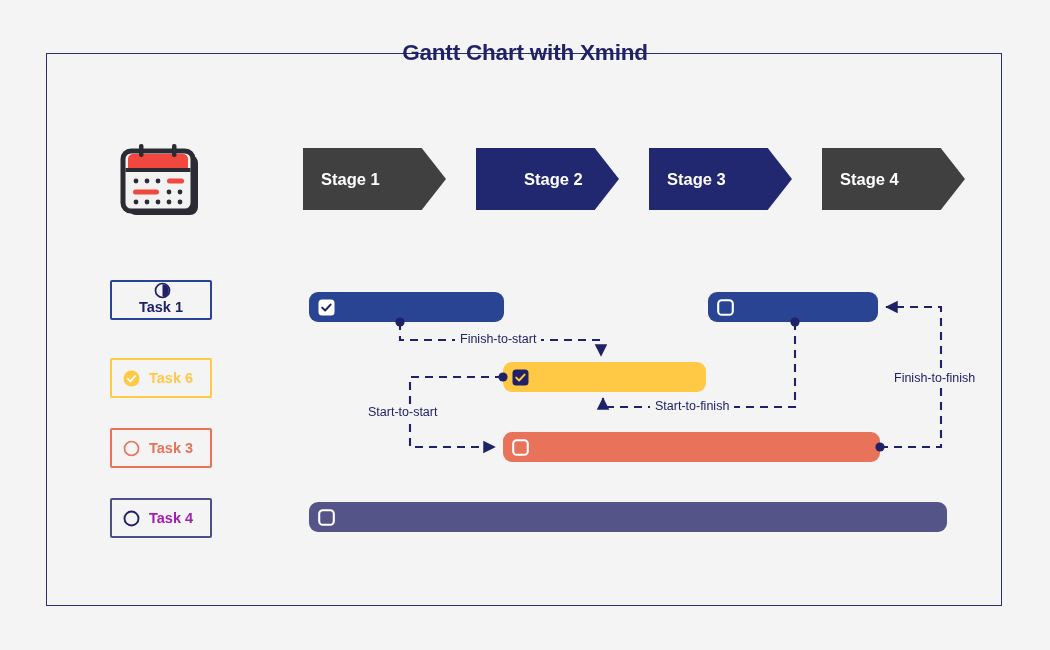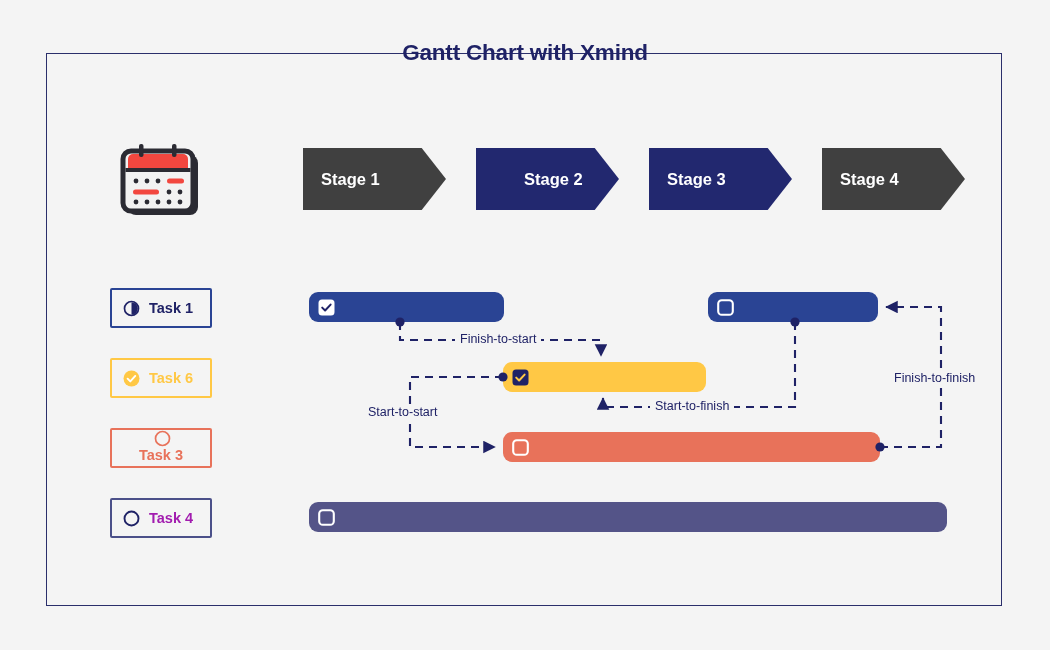--- a/index.html
+++ b/index.html
@@ -168,41 +168,41 @@
 <div class="stage" id="stage-1" style="left: 476px; width: 143px; background: rgb(34, 40, 111); padding-left: 48px;">
   <span>Stage 2</span>
 </div>
 <div class="stage" id="stage-2" style="left: 649px; width: 143px; background: rgb(34, 40, 111);">
   <span>Stage 3</span>
 </div>
 <div class="stage" id="stage-3" style="left: 822px; width: 143px; background: #404040;">
   <span>Stage 4</span>
 </div>
 
-<div class="task-chip" id="task-chip-0" style="top: 288px; border-color: rgb(42, 68, 148);">
+<div class="task-chip" id="task-chip-0" style="top: 280px; border-color: rgb(42, 68, 148); flex-direction: column;">
   <span class="chip-icon">
     <svg width="17" height="17" viewBox="0 0 17 17">
       <circle cx="8.5" cy="8.5" r="7" fill="none" stroke="#1f2266" stroke-width="1.7"></circle>
       <path d="M8.5 2.2 a6.3 6.3 0 0 1 0 12.6 z" fill="#1f2266"></path>
     </svg>
   </span>
   <span class="chip-label" style="color: rgb(31, 34, 102);">Task 1</span>
 </div>
 
 <div class="task-chip" id="task-chip-1" style="top: 358px; border-color: rgb(255, 200, 69);">
   <span class="chip-icon">
     <svg width="17" height="17" viewBox="0 0 17 17">
       <circle cx="8.5" cy="8.5" r="8" fill="#ffc845"></circle>
       <path d="M4.6 8.7 L7.3 11.4 L12.3 5.9" fill="none" stroke="#ffffff" stroke-width="1.9" stroke-linecap="round" stroke-linejoin="round"></path>
     </svg>
   </span>
   <span class="chip-label" style="color: rgb(255, 200, 69);">Task 6</span>
 </div>
 
-<div class="task-chip" id="task-chip-2" style="top: 428px; border-color: rgb(232, 114, 90); flex-direction: column;">
+<div class="task-chip" id="task-chip-2" style="top: 428px; border-color: rgb(232, 114, 90);">
   <span class="chip-icon">
     <svg width="17" height="17" viewBox="0 0 17 17">
       <circle cx="8.5" cy="8.5" r="7" fill="none" stroke="#e8725a" stroke-width="1.7"></circle>
     </svg>
   </span>
   <span class="chip-label" style="color: rgb(232, 114, 90);">Task 3</span>
 </div>
 
 <div class="task-chip" id="task-chip-3" style="top: 498px; border-color: rgb(75, 80, 137);">
   <span class="chip-icon">

